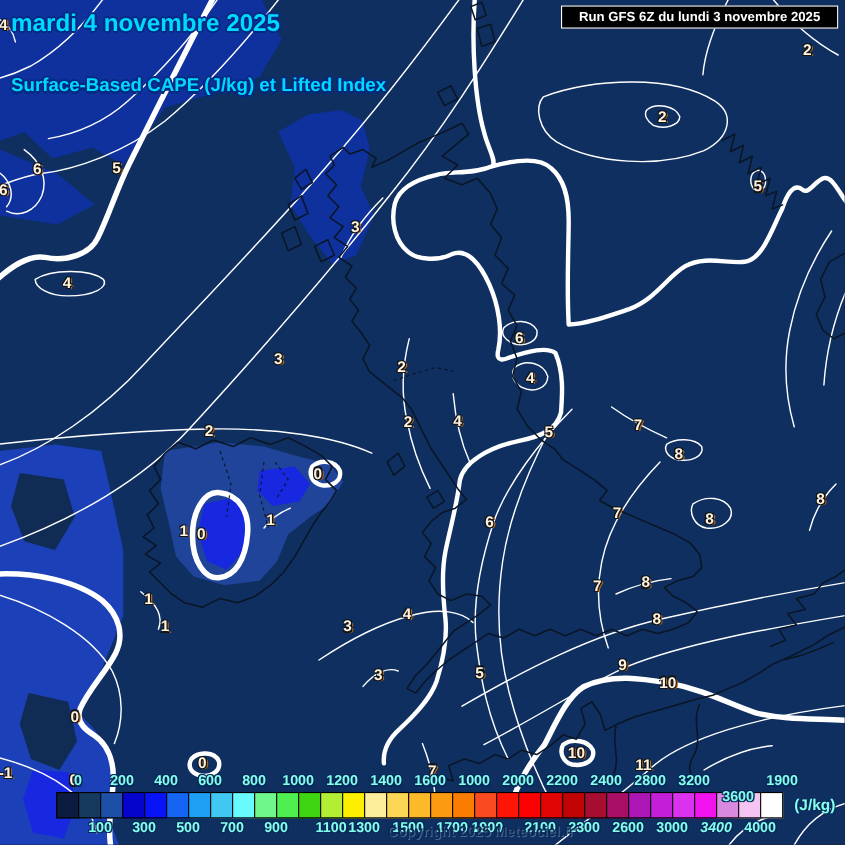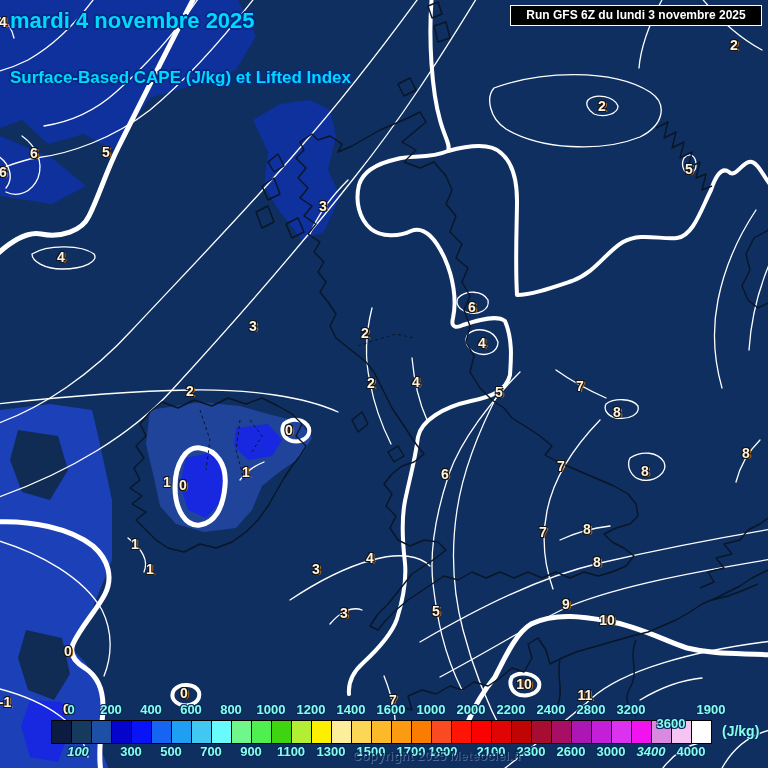--- a/index.html
+++ b/index.html
@@ -238,26 +238,26 @@
       <div class="cbl" style="left: 351px; top: 702px;">1400</div>
       <div class="cbl" style="left: 391px; top: 702px;">1600</div>
       <div class="cbl" style="left: 431px; top: 702px;">1000</div>
       <div class="cbl" style="left: 471px; top: 702px;">2000</div>
       <div class="cbl" style="left: 511px; top: 702px;">2200</div>
       <div class="cbl" style="left: 551px; top: 702px;">2400</div>
       <div class="cbl" style="left: 591px; top: 702px;">2800</div>
       <div class="cbl" style="left: 631px; top: 702px;">3200</div>
       <div class="cbl" style="left: 671px; top: 716px;">3600</div>
       <div class="cbl" style="left: 711px; top: 702px;">1900</div>
-      <div class="cbl" style="left: 78px; top: 744px; font-style: italic;">100</div>
+      <div class="cbl" style="left: 91px; top: 744px;">100</div>
       <div class="cbl" style="left: 131px; top: 744px;">300</div>
       <div class="cbl" style="left: 171px; top: 744px;">500</div>
       <div class="cbl" style="left: 211px; top: 744px;">700</div>
       <div class="cbl" style="left: 251px; top: 744px;">900</div>
-      <div class="cbl" style="left: 291px; top: 744px;">1100</div>
+      <div class="cbl" style="left: 301px; top: 744px;">1100</div>
       <div class="cbl" style="left: 331px; top: 744px;">1300</div>
       <div class="cbl" style="left: 371px; top: 744px;">1500</div>
       <div class="cbl" style="left: 411px; top: 744px;">1700</div>
       <div class="cbl" style="left: 443px; top: 744px;">1900</div>
       <div class="cbl" style="left: 491px; top: 744px;">2100</div>
       <div class="cbl" style="left: 531px; top: 744px;">2300</div>
       <div class="cbl" style="left: 571px; top: 744px;">2600</div>
       <div class="cbl" style="left: 611px; top: 744px;">3000</div>
       <div class="cbl" style="left: 651px; top: 744px; font-style: italic;">3400</div>
       <div class="cbl" style="left: 691px; top: 744px;">4000</div>

